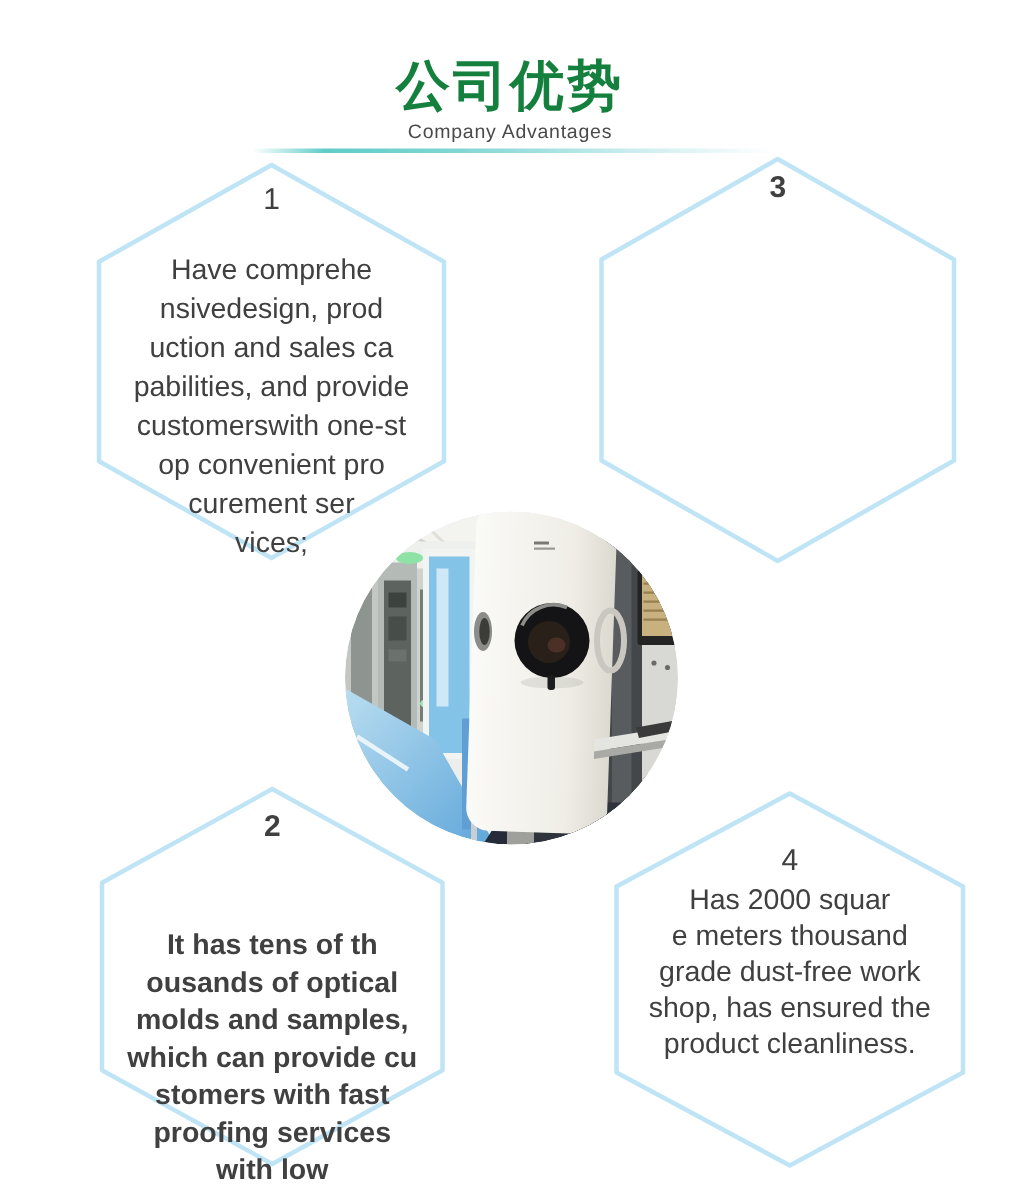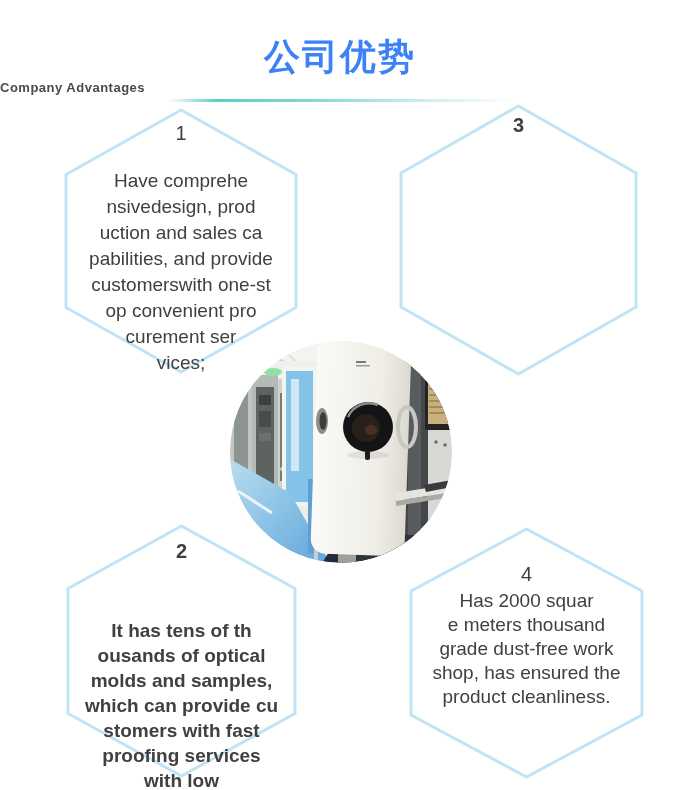--- a/index.html
+++ b/index.html
@@ -2,25 +2,25 @@
 <html><head>
 <meta charset="utf-8">
 <style>
   html,body{margin:0;padding:0;background:#fff;}
   .page{
     position:relative;width:680px;height:790px;background:#ffffff;
     font-family:"Liberation Sans","DejaVu Sans",sans-serif;overflow:hidden;
   }
   .page-title{
     position:absolute;top:33px;left:0;width:100%;margin:0;text-align:center;
-    font-size:36px;font-weight:700;color:#3b82f6;letter-spacing:2px;
+    font-size:36px;font-weight:700;color:#15803d;letter-spacing:2px;
   }
   .page-subtitle{
-    position:absolute;top:80px;left:0;width:100%;
-    font-size:13px;color:#4a4a4a;letter-spacing:.5px;font-weight:bold;
+    position:absolute;top:80px;left:0;width:100%;text-align:center;
+    font-size:13px;color:#4a4a4a;letter-spacing:.5px;
   }
   .divider{
     position:absolute;top:99px;left:168px;width:348px;height:3px;border-radius:2px;
     background:linear-gradient(90deg,rgba(95,204,200,0) 0%,#5fccc8 14%,#82d6d4 40%,#c9ecee 72%,rgba(201,236,238,0) 100%);
   }
   .hex{position:absolute;}
   .hex svg{position:absolute;left:0;top:0;}
   .hex .num,.hex .txt{
     position:absolute;left:0;width:100%;text-align:center;color:#404040;
   }

